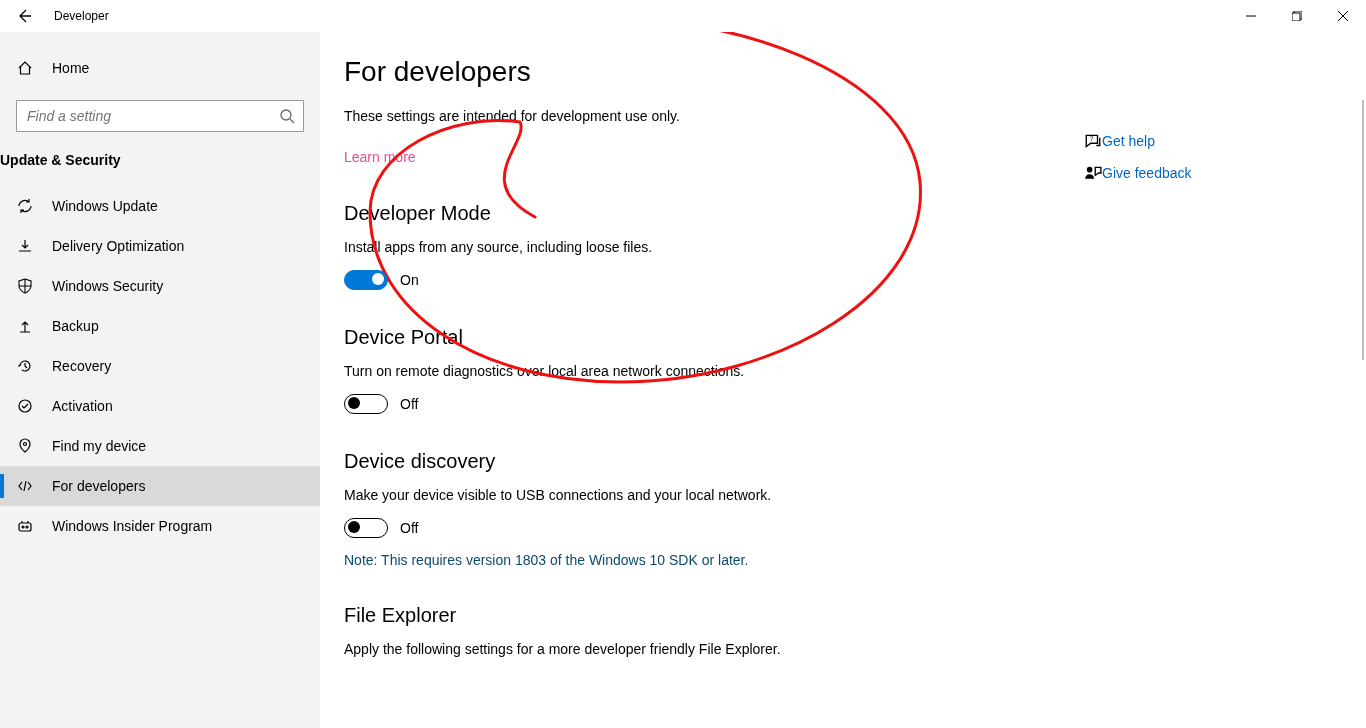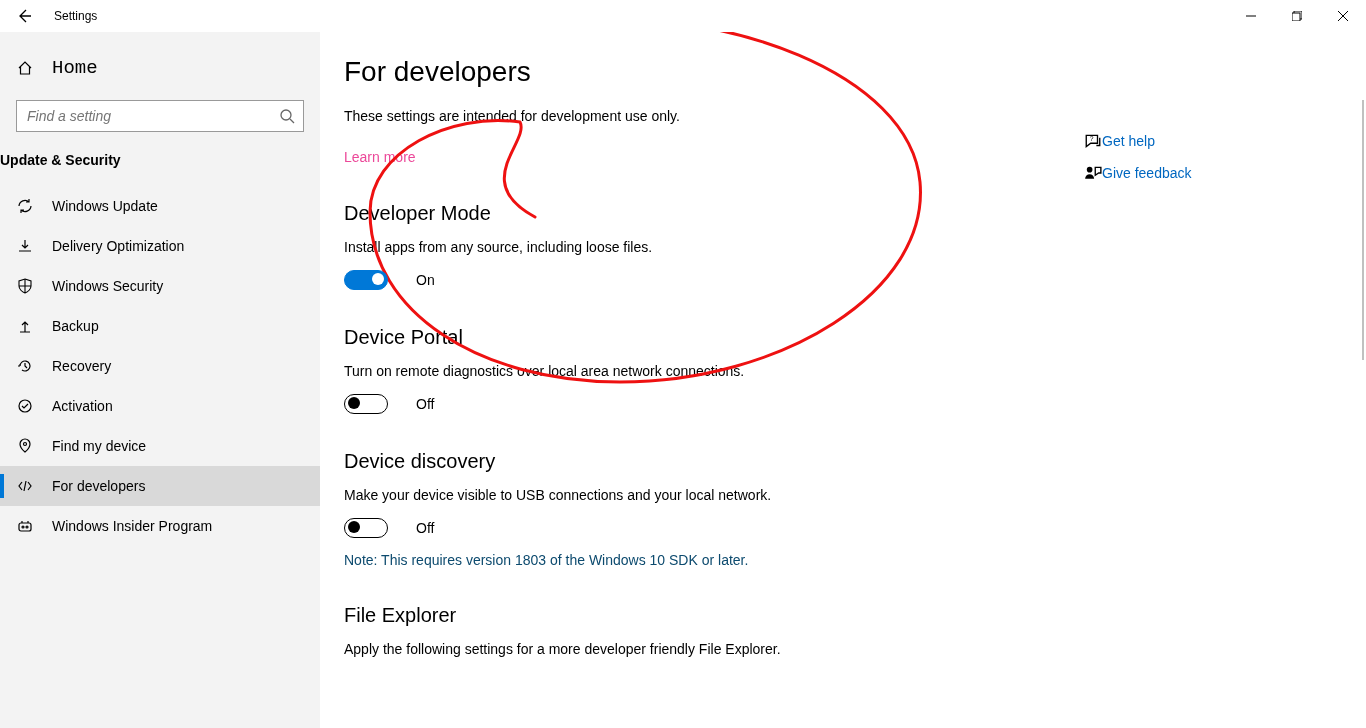--- a/index.html
+++ b/index.html
@@ -19,21 +19,21 @@
 
   .sidebar {
     width: 320px; background: #f3f3f3; height: 100%; display:flex; flex-direction:column;
     padding-top: 8px;
   }
   .home-item, .nav-item {
     display:flex; align-items:center; height: 40px; padding-left: 16px; gap: 18px;
     font-size: 14px; cursor: default; position: relative;
   }
   .home-item { height: 56px; margin-bottom: 4px; }
-  .home-item .label { font-size: 19px; font-family: Liberation Mono, monospace; }
+  .home-item .label { font-size: 14px; }
   .nav-item.selected { background: #d9d9d9; }
   .nav-item.selected::before {
     content:""; position:absolute; left:0; top:8px; bottom:8px; width:4px; background:#0078d7;
   }
   .nav-icon { width: 18px; height: 18px; display:flex; align-items:center; justify-content:center; color:#000; }
   .nav-icon svg { width: 16px; height: 16px; }
 
   .search-wrap { padding: 0 16px 14px 16px; }
   .search {
     width: 100%; height: 32px; border: 1px solid #999; background:#fff;
@@ -47,21 +47,21 @@
   .main { flex:1; position: relative; padding: 24px 24px 0 24px; overflow-y:auto; }
   .main h1 { font-weight: 500; font-size: 28px; margin-bottom: 20px; }
   .subtitle { font-size: 14px; color:#000; margin-bottom: 24px; }
   .link { color:#ec4899; font-size:14px; cursor:pointer; }
 
   .group { margin-top: 36px; }
   .group h2 { font-weight: 500; font-size: 20px; margin-bottom: 14px; }
   .group .desc { font-size: 14px; margin-bottom: 14px; }
   .group .note { font-size: 14px; color:#0c4a6e; margin-top: 14px; }
 
-  .toggle-row { display:flex; align-items:center; gap:28px;margin-top:15px; }
+  .toggle-row { display:flex; align-items:center; gap:12px;margin-top:15px; }
   .toggle { width: 44px; height: 20px; border-radius: 10px; position:relative; border:1px solid #000; background:#fff; }
   .toggle.on { background:#0078d7; border-color:#0078d7; }
   .toggle .knob { position:absolute; top:2px; left:3px; width:12px; height:12px; border-radius:50%; background:#000; transition: left .1s; }
   .toggle.on .knob { left: 27px; background:#fff; }
   .toggle-label { font-size:14px; }
 
   .rightcol { position:absolute; top: 100px; right: 32px; width: 250px; }
   .rlink { display:flex; align-items:center; font-size:14px; color:#0067c0; margin-bottom: 14px; cursor:pointer; }
   .rlink .ricon { width:18px; height:18px; color:#000; }
 
@@ -74,21 +74,21 @@
 </head>
 <body>
 
 <div class="titlebar">
   <div class="tb-left">
     <div class="tb-back">
       <svg viewBox="0 0 16 16" width="16" height="16" fill="none" stroke="#000" stroke-width="1.3">
           <path d="M10 2 L4 8 L10 14 M4 8 H15"></path>
         </svg>
     </div>
-    <div class="tb-title">Settings</div>
+    <div class="tb-title">Developer</div>
   </div>
   <div class="tb-btn">
     <svg viewBox="0 0 10 10">
         <line x1="0" y1="5" x2="10" y2="5" stroke="#000" stroke-width="1"></line>
       </svg>
   </div>
   <div class="tb-btn">
     <svg viewBox="0 0 10 10" fill="none" stroke="#000" stroke-width="1">
         <rect x="0" y="2" width="8" height="8"></rect>
         <path d="M2 2 V0 H10 V8 H8"></path>

